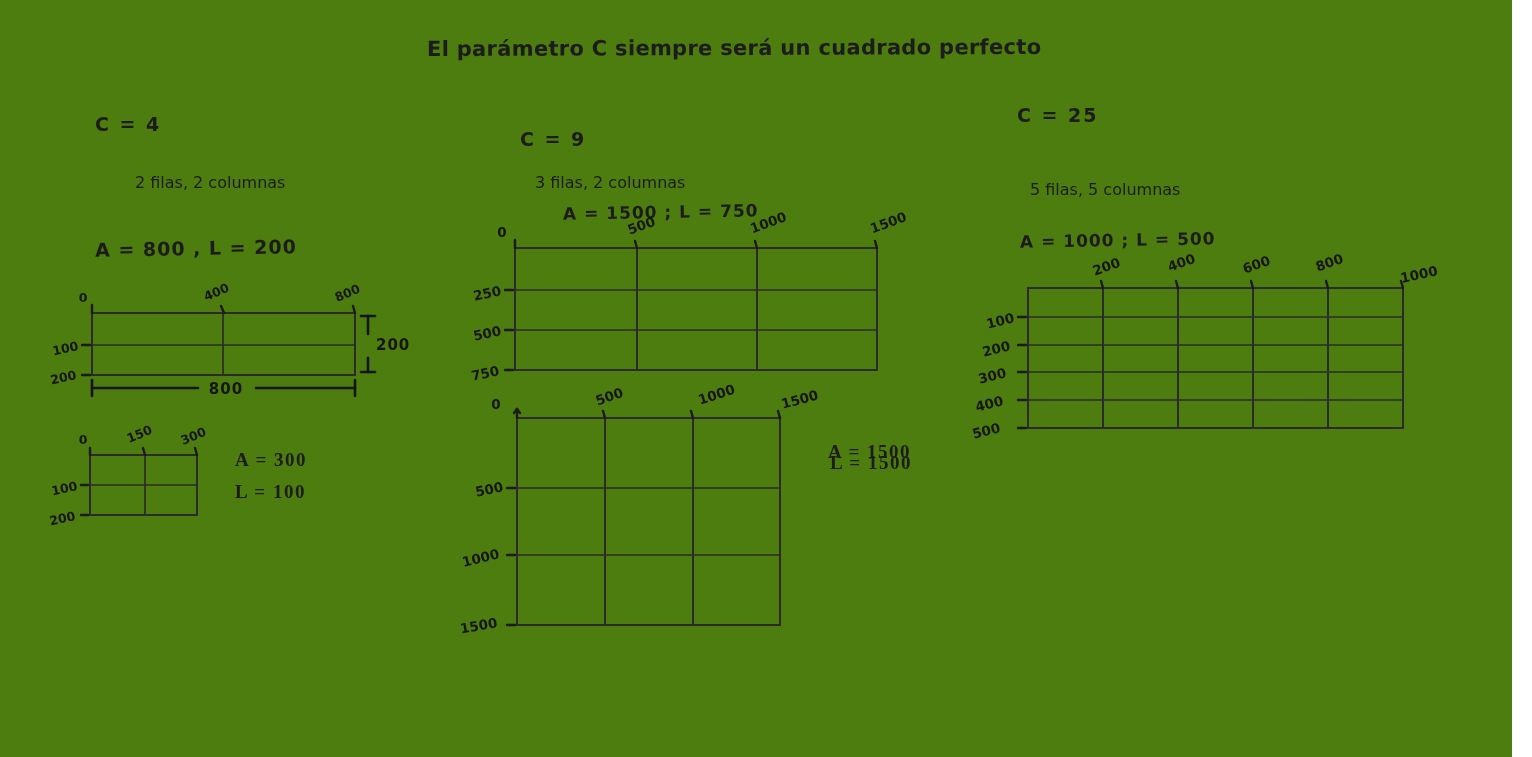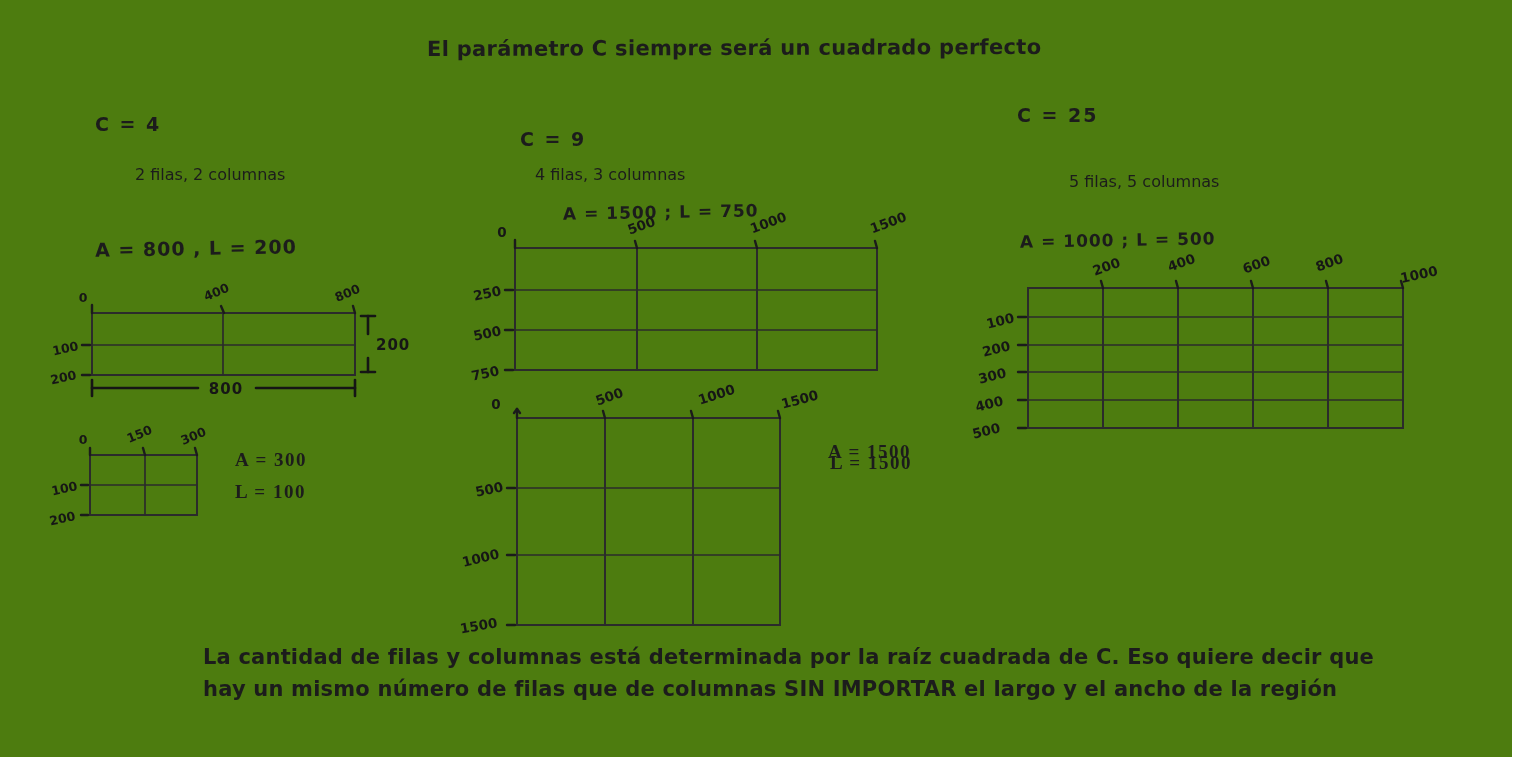--- a/index.html
+++ b/index.html
@@ -7,21 +7,21 @@
     position:relative;
     width:1512px;height:757px;
     background:#4d7c0f;
     font-family:"DejaVu Sans",sans-serif;
     color:#1c1c1c;
     overflow:hidden;
   }
   .abs{position:absolute;white-space:nowrap;}
   .title{font-size:21px;font-weight:600;letter-spacing:.3px;transform:rotate(-.2deg);}
   .c-label{font-size:19px;font-weight:600;letter-spacing:2px;}
-  .sub-label{font-size:16px;font-weight:500;}
+  .sub-label{font-size:16px;font-weight:500;margin-top:8px;}
   .formula{font-size:19px;font-weight:700;letter-spacing:1px;}
   .formula-sm{font-size:17px;font-weight:700;letter-spacing:1px;}
   .side-al{font-size:19px;font-weight:700;letter-spacing:1.5px;font-family:Liberation Serif, serif;}
   .footer-line{font-size:21px;font-weight:600;letter-spacing:.2px;}
   svg.sketch{position:absolute;overflow:visible;}
   svg.sketch .gridlines{stroke:#2b2b2b;stroke-width:2;stroke-linecap:round;fill:none;}
   svg.sketch .inner{stroke-width:1.7;}
   svg.sketch .ticks{stroke:#1b1b1b;stroke-width:2.4;stroke-linecap:round;}
   svg.sketch .dim{stroke:#151515;stroke-width:2.6;stroke-linecap:round;}
   svg.sketch text{
@@ -95,21 +95,21 @@
     <text class="tick-sm" x="28" y="16" text-anchor="middle">0</text>
     <text class="tick-sm" x="86" y="10" text-anchor="middle" transform="rotate(-22 86 10)">150</text>
     <text class="tick-sm" x="140" y="12" text-anchor="middle" transform="rotate(-22 140 12)">300</text>
     <text class="tick-sm" x="23" y="62" text-anchor="end" transform="rotate(-12 23 62)">100</text>
     <text class="tick-sm" x="21" y="92" text-anchor="end" transform="rotate(-12 21 92)">200</text>
   </svg>
   <div class="abs side-al" style="left:235px;top:449px;">A = 300</div>
   <div class="abs side-al" style="left:235px;top:481px;">L = 100</div>
 
   <div class="abs c-label" style="left:520px;top:113px;margin-top:15px;">C = 9</div>
-  <div class="abs sub-label" style="left:535px;top:165px;">4 filas, 3 columnas</div>
+  <div class="abs sub-label" style="left:535px;top:165px;">3 filas, 2 columnas</div>
   <div class="abs formula-sm" style="left:563px;top:202px;transform:rotate(-1deg);">A = 1500 ;  L = 750</div>
 
   <svg class="sketch" style="left:458px;top:212px;" width="460" height="170">
     <g class="gridlines">
       <rect x="57" y="36" width="362" height="122"></rect>
       <line class="inner" x1="57" y1="78" x2="419" y2="78"></line>
       <line class="inner" x1="57" y1="118" x2="419" y2="118"></line>
       <line x1="179" y1="36" x2="179" y2="158"></line>
       <line x1="299" y1="36" x2="299" y2="158"></line>
     </g>
@@ -155,21 +155,21 @@
     <text class="tick" x="270" y="14" text-anchor="middle" transform="rotate(-18 270 14)">1000</text>
     <text class="tick" x="353" y="19" text-anchor="middle" transform="rotate(-15 353 19)">1500</text>
     <text class="tick" x="56" y="106" text-anchor="end" transform="rotate(-12 56 106)">500</text>
     <text class="tick" x="52" y="173" text-anchor="end" transform="rotate(-14 52 173)">1000</text>
     <text class="tick" x="50" y="242" text-anchor="end" transform="rotate(-10 50 242)">1500</text>
   </svg>
   <div class="abs side-al" style="left:828px;top:441px;">A = 1500</div>
   <div class="abs side-al" style="left:830px;top:452px;">L = 1500</div>
 
   <div class="abs c-label" style="left:1017px;top:104px;">C = 25</div>
-  <div class="abs sub-label" style="left:1069px;top:172px;">5 filas, 5 columnas</div>
+  <div class="abs sub-label" style="left:1030px;top:172px;">5 filas, 5 columnas</div>
   <div class="abs formula-sm" style="left:1020px;top:230px;transform:rotate(-1deg);">A = 1000  ;   L = 500</div>
 
   <svg class="sketch" style="left:958px;top:248px;" width="520" height="195">
     <g class="gridlines">
       <rect x="70" y="40" width="375" height="140"></rect>
       <line class="inner" x1="70" y1="69" x2="445" y2="69"></line>
       <line class="inner" x1="70" y1="97" x2="445" y2="97"></line>
       <line class="inner" x1="70" y1="124" x2="445" y2="124"></line>
       <line class="inner" x1="70" y1="152" x2="445" y2="152"></line>
       <line x1="145" y1="40" x2="145" y2="180"></line>
@@ -194,16 +194,14 @@
     <text class="tick" x="300" y="21" text-anchor="middle" transform="rotate(-20 300 21)">600</text>
     <text class="tick" x="373" y="19" text-anchor="middle" transform="rotate(-20 373 19)">800</text>
     <text class="tick" x="462" y="31" text-anchor="middle" transform="rotate(-12 462 31)">1000</text>
     <text class="tick" x="57" y="74" text-anchor="end" transform="rotate(-14 57 74)">100</text>
     <text class="tick" x="53" y="102" text-anchor="end" transform="rotate(-14 53 102)">200</text>
     <text class="tick" x="49" y="129" text-anchor="end" transform="rotate(-14 49 129)">300</text>
     <text class="tick" x="46" y="157" text-anchor="end" transform="rotate(-14 46 157)">400</text>
     <text class="tick" x="43" y="184" text-anchor="end" transform="rotate(-14 43 184)">500</text>
   </svg>
 
-  <div class="abs footer-line" style="left:203px;top:645px;">La cantidad de filas y columnas está determinada por la raíz cuadrada de C. Eso quiere decir que</div>
-  <div class="abs footer-line" style="left:203px;top:677px;">hay un mismo número de filas que de columnas SIN IMPORTAR el largo y el ancho de la región</div>
 
 </div>
 
 </body></html>

